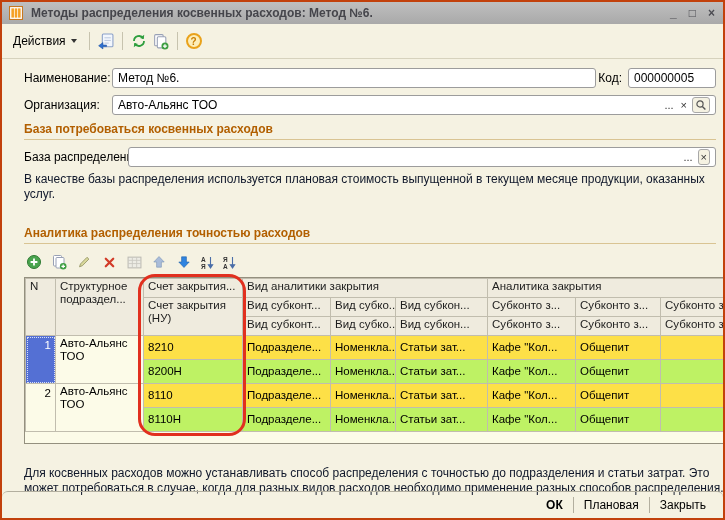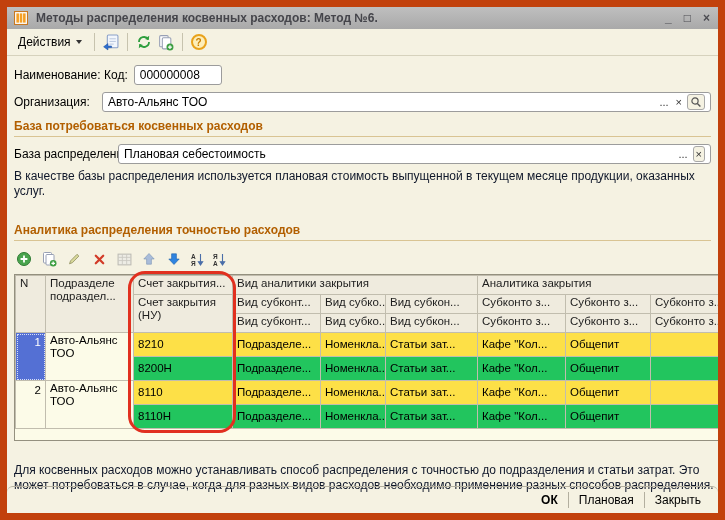--- a/index.html
+++ b/index.html
@@ -1,57 +1,57 @@
 <!DOCTYPE html>
 <html><head>
 <meta charset="utf-8">
 <style>
   * { box-sizing: border-box; margin: 0; padding: 0; }
   html, body { width: 725px; height: 520px; background: #fff; }
   .window {
     position: relative; width: 725px; height: 520px;
-    border: 7px solid #c2410c; background: #f5f2e2;
+    border: 2px solid #c2410c; background: #f5f2e2;
     font-family: "Liberation Sans", sans-serif; font-size: 12px; color: #000;
     overflow: hidden; cursor: default;
   }
   
   .titlebar { height: 22px; background: linear-gradient(#bfbfbf, #a9a9a9); display: flex; align-items: center; gap: 6px; padding: 0 8px 0 5px; }
   .title-text { flex: 1; font-weight: bold; color: #45454b; white-space: nowrap; overflow: hidden; }
   .win-controls { display: flex; gap: 12px; color: #4c4c52; font-weight: bold; }
   .win-controls span { cursor: pointer; }
   
-  .toolbar { height: 27px; display: flex; align-items: center; padding: 0 6px; gap: 4px; border-bottom: 1px solid #d6d2bd; }
+  .toolbar { height: 35px; display: flex; align-items: center; padding: 0 6px; gap: 4px; border-bottom: 1px solid #d6d2bd; }
   .tb-btn { display: inline-flex; align-items: center; gap: 5px; padding: 2px 5px; cursor: pointer; }
   .caret { width: 0; height: 0; border-left: 3.5px solid transparent; border-right: 3.5px solid transparent; border-top: 4px solid #333; }
   .tb-sep { width: 1px; height: 18px; background: #c7c3ae; margin: 0 3px; }
   .icon { display: inline-flex; align-items: center; justify-content: center; width: 18px; height: 18px; cursor: pointer; }
   .help-circle { width: 16px; height: 16px; border-radius: 50%; background: #fdeeb9; border: 2px solid #e9a21b; color: #c87d00; font-weight: bold; font-size: 10px; display: flex; align-items: center; justify-content: center; }
   
-  .body-area { padding: 9px 7px 0 7px; }
+  .body-area { padding: 9px 7px 0 22px; }
   .frow { display: flex; align-items: center; margin-bottom: 7px; }
   .flabel { white-space: nowrap; }
   .field { background: #fff; border: 1px solid #9c9c9c; border-radius: 3px; height: 20px; display: flex; align-items: center; padding: 0 5px; overflow: hidden; }
   .field .val { white-space: nowrap; }
   .fbtns { margin-left: auto; display: flex; align-items: center; gap: 3px; }
   .fbtn { font-size: 11px; color: #333; padding: 0 2px; cursor: pointer; line-height: 14px; }
   .fbtn.boxed { border: 1px solid #a8a8a8; border-radius: 3px; height: 16px; display: inline-flex; align-items: center; padding: 0 2px; background: #f5f2e2; }
   .section-hdr { color: #b25f00; font-weight: bold; border-bottom: 1px solid #d9c493; padding-bottom: 3px; margin: 3px 0 7px 0; }
   .hint { color: #0f172a; line-height: 15px; width: 705px; }
   .spacer { height: 21px; }
   
   .tbl-toolbar { display: flex; align-items: center; gap: 7px; margin: 1px 0 4px 1px; height: 22px; }
   .sorticon { display: inline-flex; align-items: center; cursor: pointer; }
   
   .table-wrap { position: relative; border: 1px solid #94907f; background: #fcfbe8; width: 711px; }
   table { border-collapse: collapse; table-layout: fixed; width: 709px; }
   th, td { border: 1px solid #c1bdae; font-weight: normal; text-align: left; padding: 1px 4px; overflow: hidden; white-space: nowrap; font-size: 11.5px; line-height: 13px; }
   thead th { background: #efebde; height: 19px; color: #1d1d1d; vertical-align: top; }
   th.wrap, td.wrap { white-space: normal; }
   tbody td { height: 24px; vertical-align: middle; background: #fde047; }
-  tr.blue td { background: #22c55e; }
+  tr.blue td { background: #bef264; }
   td.ncell { text-align: right; vertical-align: top; padding-top: 3px; background: #fcfbe8; }
   td.ncell.sel { background: #5470d4; color: #fff; outline: 1px dotted #d8e0f8; outline-offset: -2px; }
   td.orgcell { background: #fcfbe8; vertical-align: top; white-space: normal; }
   .empty-strip { height: 11px; background: #fcfbe8; }
   .annotation { position: absolute; left: 113px; top: -4px; width: 108px; height: 162px; border: 3px solid #e1301f; border-radius: 17px; pointer-events: none; z-index: 5; }
   .footer-hint { margin-top: 22px; }
   
   .bottom-bar { position: absolute; left: 0; right: 0; bottom: 0; height: 27px; border-top: 1px solid #b3af9f; display: flex; align-items: center; justify-content: flex-end; padding: 0 7px; border-radius: 6px; }
   .bbtn { padding: 2px 10px; cursor: pointer; }
   .bbtn.ok { font-weight: bold; }
@@ -112,23 +112,26 @@
     <span class="tb-sep"></span>
     <span class="icon">
         <span class="help-circle">?</span>
       </span>
   </div>
 
   <div class="body-area">
 
     <div class="frow">
       <span class="flabel" style="width:88px;">Наименование:</span>
+      <span class="field" style="flex:1;">
+        <span class="val">Метод №6.</span>
+      </span>
       <span class="flabel" style="margin:0 6px 0 2px;">Код:</span>
       <span class="field" style="width:88px;">
-        <span class="val">000000008</span>
+        <span class="val">000000005</span>
       </span>
     </div>
 
     <div class="frow">
       <span class="flabel" style="width:88px;">Организация:</span>
       <span class="field" style="flex:1;">
         <span class="val">Авто-Альянс ТОО</span>
         <span class="fbtns">
           <span class="fbtn">...</span>
           <span class="fbtn">×</span>
@@ -140,21 +143,20 @@
           </span>
         </span>
       </span>
     </div>
 
     <div class="section-hdr">База потребоваться косвенных расходов</div>
 
     <div class="frow" style="margin-bottom:5px;">
       <span class="flabel" style="width:104px;">База распределения:</span>
       <span class="field" style="flex:1;">
-        <span class="val">Плановая себестоимость</span>
         <span class="fbtns">
           <span class="fbtn">...</span>
           <span class="fbtn boxed">×</span>
         </span>
       </span>
     </div>
 
     <div class="hint">В качестве базы распределения используется плановая стоимость выпущенной в текущем месяце продукции, оказанных услуг.</div>
 
     <div class="spacer"></div>
@@ -227,21 +229,21 @@
           <col style="width:88px">
             <col style="width:65px">
             <col style="width:92px">
           <col style="width:88px">
             <col style="width:85px">
             <col style="width:74px">
         </colgroup>
         <thead>
           <tr>
             <th rowspan="3">N</th>
-            <th rowspan="3" class="wrap">Подразделе подраздел...</th>
+            <th rowspan="3" class="wrap">Структурное подраздел...</th>
             <th>Счет закрытия...</th>
             <th colspan="3">Вид аналитики закрытия</th>
             <th colspan="3">Аналитика закрытия</th>
           </tr>
           <tr>
             <th rowspan="2" class="wrap">Счет закрытия (НУ)</th>
             <th>Вид субконт...</th>
             <th>Вид субко...</th>
             <th>Вид субкон...</th>
             <th>Субконто з...</th>

